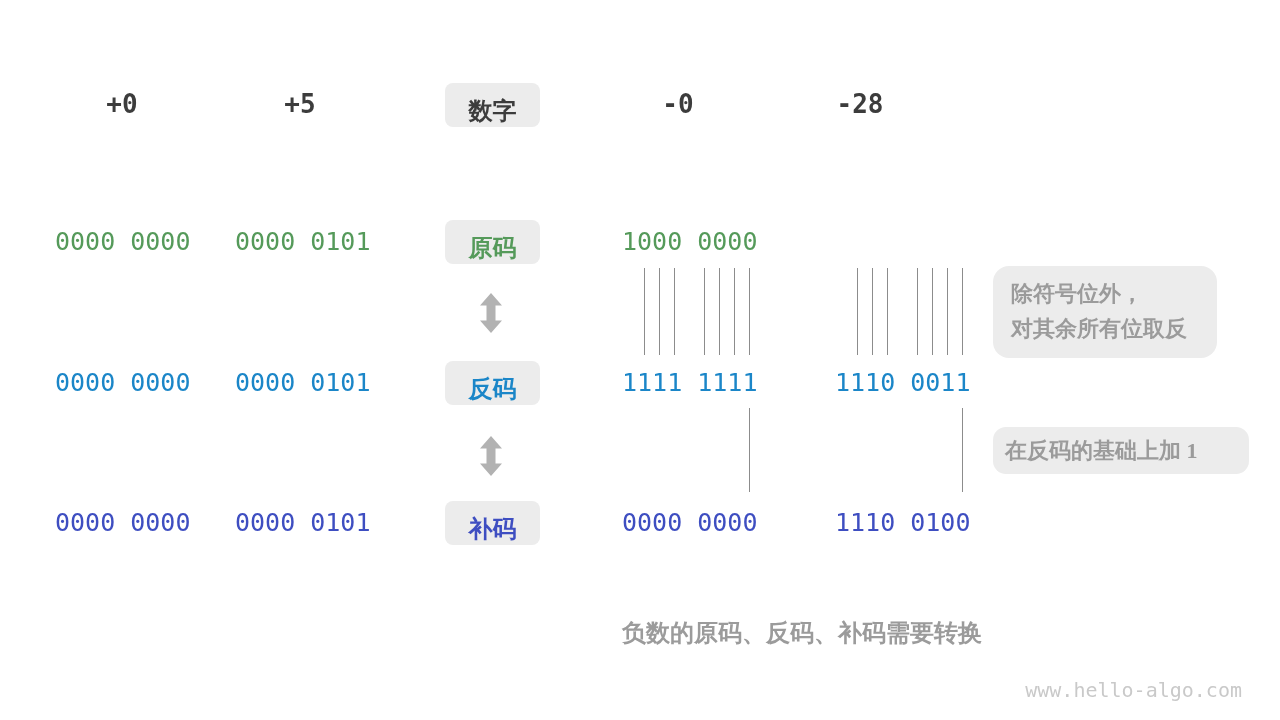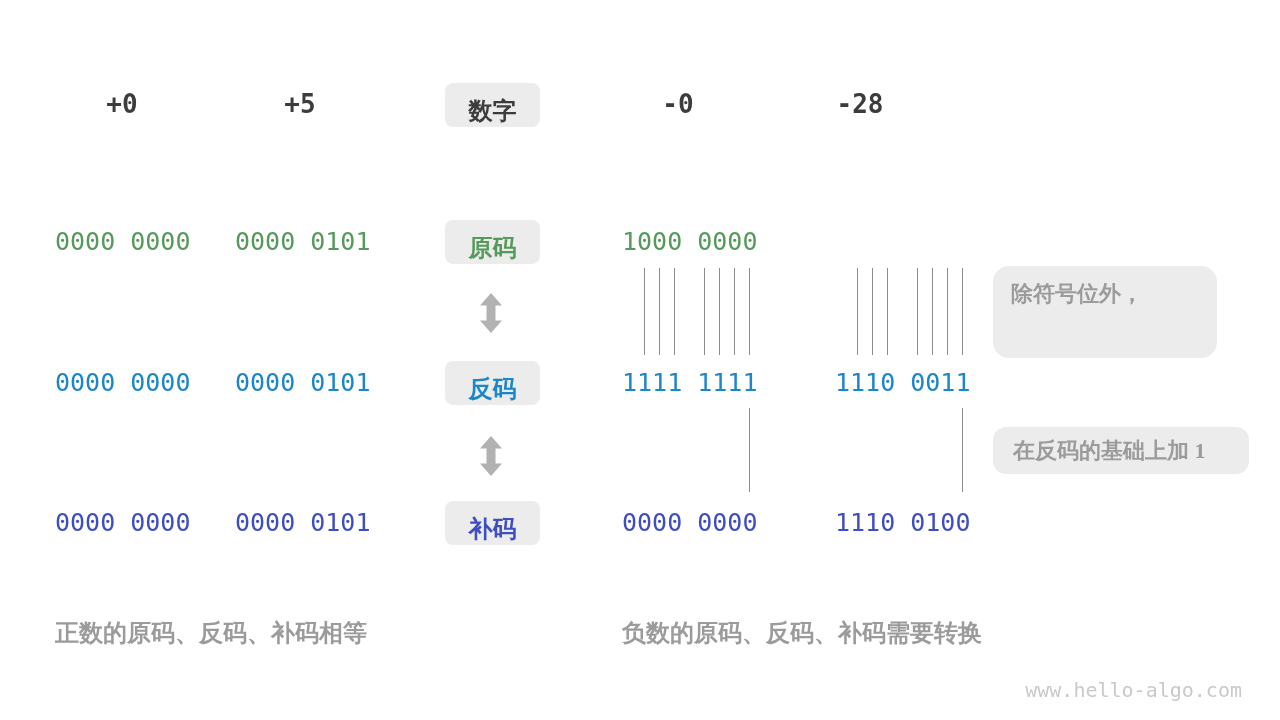--- a/index.html
+++ b/index.html
@@ -57,21 +57,21 @@
   .ann{
     position:absolute;background:var(--box-bg);
     color:var(--gray-text);font-weight:bold;
     border-radius:16px;
     font-family:Liberation Serif, serif;
   }
   .ann1{left:993px;top:266px;width:224px;height:92px;
     padding:10px 0 0 18px;box-sizing:border-box;
     font-size:22px;line-height:35px;}
   .ann2{left:993px;top:427px;width:256px;height:47px;
-    display:flex;align-items:center;padding-left:20px;
+    display:flex;align-items:center;padding-left:12px;
     box-sizing:border-box;font-size:22px;border-radius:13px;white-space:pre;}
   
   .caption{
     position:absolute;top:618px;height:30px;line-height:30px;
     font-size:24px;font-weight:bold;color:var(--gray-text);
     white-space:pre;
   }
   .watermark{
     position:absolute;right:38px;top:678px;
     font-family:"DejaVu Sans Mono",monospace;
@@ -144,21 +144,21 @@
 
   <div>
     <div class="tick g2" style="left:749px"></div>
   </div>
   <div>
     <div class="tick g2" style="left:962px"></div>
   </div>
 
   <div class="ann ann1">
     <div>除符号位外，</div>
+    <div>对其余所有位取反</div>
   </div>
   <div class="ann ann2">在反码的基础上加 1</div>
 
-  <div class="caption" style="left:55px">正数的原码、反码、补码相等</div>
   <div class="caption" style="left:622px">负数的原码、反码、补码需要转换</div>
 
   <div class="watermark">www.hello-algo.com</div>
 
 </div>
 
 </body></html>

